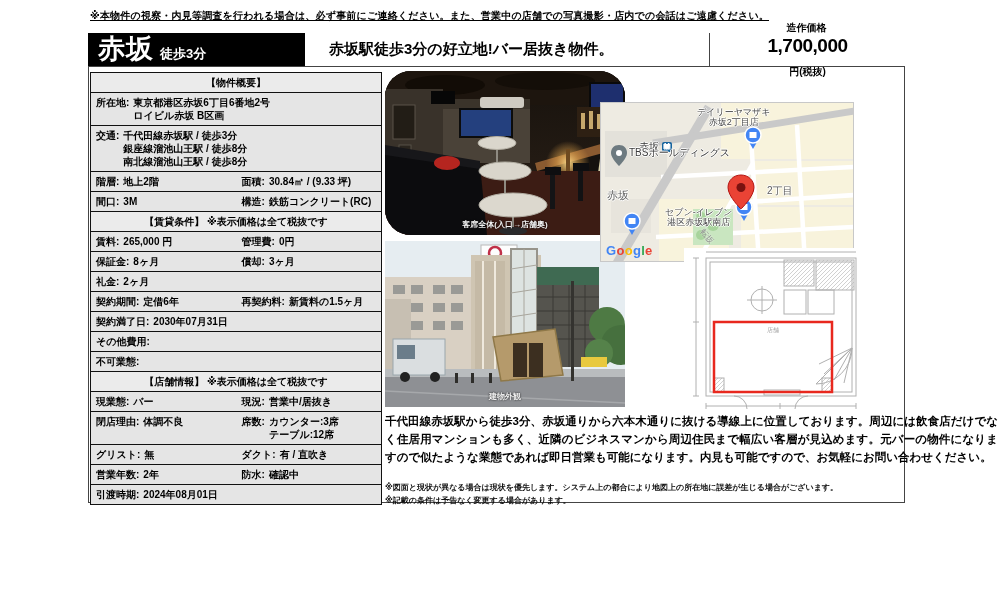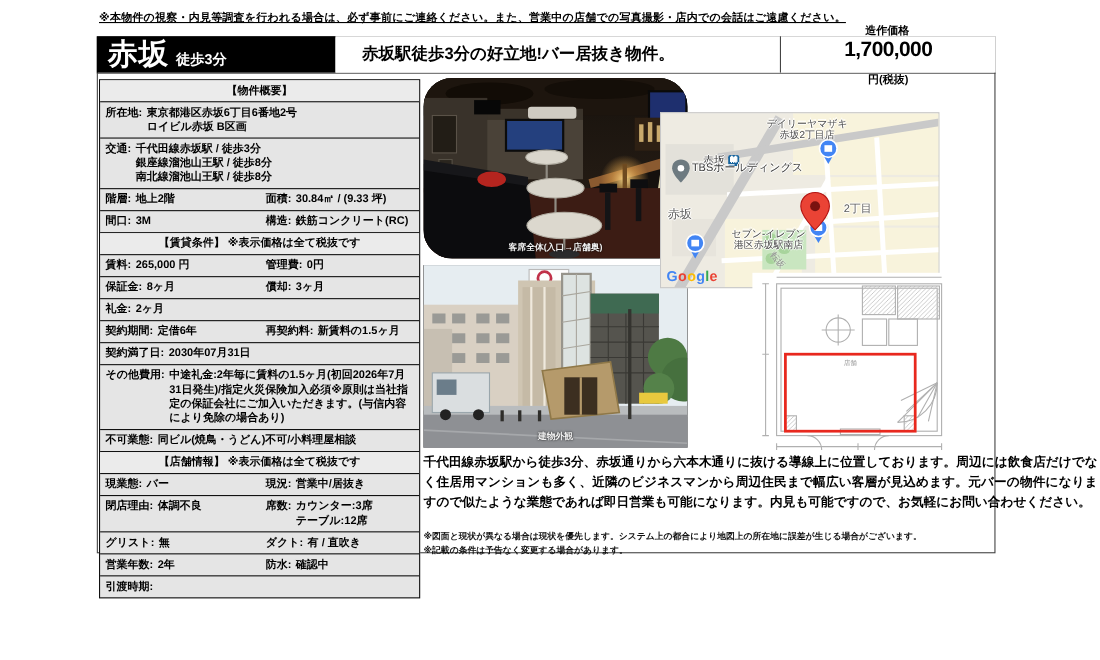--- a/index.html
+++ b/index.html
@@ -165,25 +165,23 @@
         <span class="lbl">再契約料:</span>
         <span class="val">新賃料の1.5ヶ月</span>
       </div>
     </div>
     <div class="trow">
       <span class="lbl">契約満了日:</span>
       <span class="val">2030年07月31日</span>
     </div>
     <div class="trow">
       <span class="lbl">その他費用:</span>
-      <span class="val">中途礼金:2年毎に賃料の1.5ヶ月(初回2026年7月31日発生)/指定火災保険加入必須※原則は当社指定の保証会社にご加入いただきます。(与信内容により免除の場合あり)</span>
     </div>
     <div class="trow">
       <span class="lbl">不可業態:</span>
-      <span class="val">同ビル(焼鳥・うどん)不可/小料理屋相談</span>
     </div>
     <div class="trow thead">【店舗情報】 ※表示価格は全て税抜です</div>
     <div class="trow">
       <div class="half">
         <span class="lbl">現業態:</span>
         <span class="val">バー</span>
       </div>
       <div class="rest">
         <span class="lbl">現況:</span>
         <span class="val">営業中/居抜き</span>
@@ -215,20 +213,21 @@
         <span class="lbl">営業年数:</span>
         <span class="val">2年</span>
       </div>
       <div class="rest">
         <span class="lbl">防水:</span>
         <span class="val">確認中</span>
       </div>
     </div>
     <div class="trow">
       <span class="lbl">引渡時期:</span>
+      <span class="val">2024年08月01日</span>
     </div>
   </div>
 
 <div class="abs photo" style="left:385px;top:71px;width:240px;height:164px;border-radius:26px;">
   <svg width="240" height="164" viewBox="0 0 240 164">
     <defs>
       <radialGradient id="glow" cx="50%" cy="50%" r="50%">
         <stop offset="0%" stop-color="#ffdf8e" stop-opacity="0.95"></stop>
         <stop offset="55%" stop-color="#e8a94e" stop-opacity="0.45"></stop>
         <stop offset="100%" stop-color="#e8a94e" stop-opacity="0"></stop>

